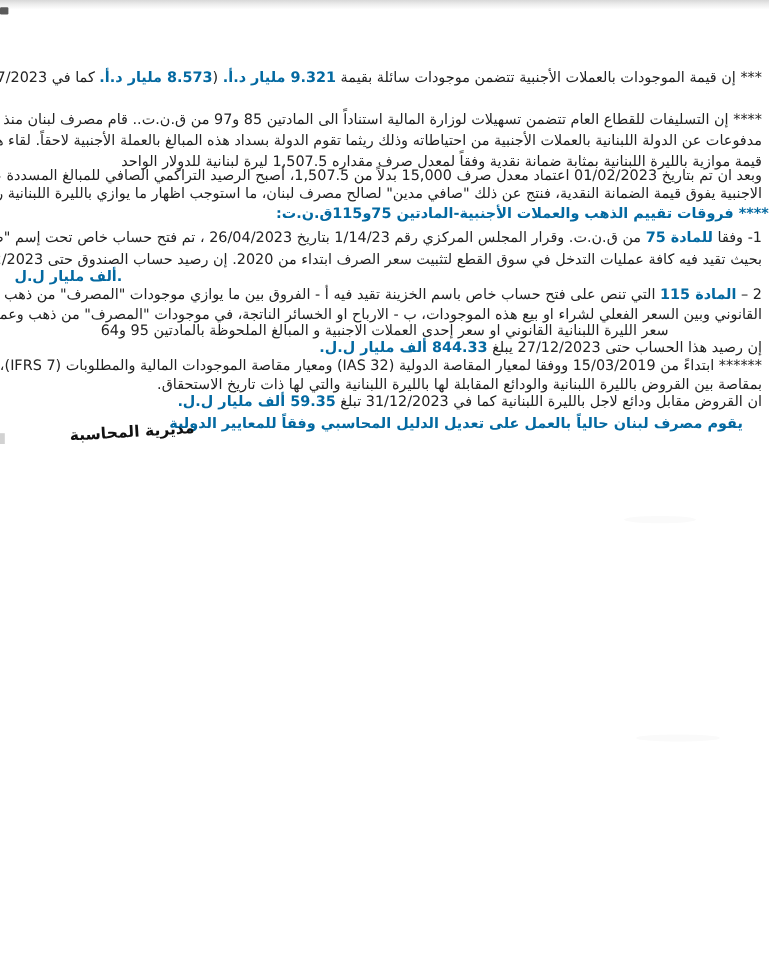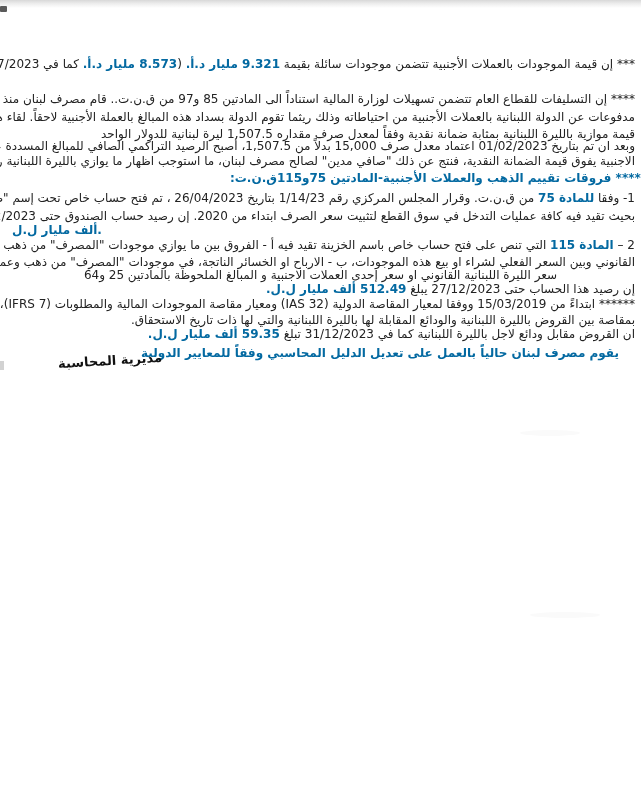--- a/index.html
+++ b/index.html
@@ -64,22 +64,22 @@
       <div class="line align-right" style="top: 110px;"><span class="seg">مدفوعات عن الدولة اللبنانية بالعملات الأجنبية من احتياطاته وذلك ريثما تقوم الدولة بسداد هذه المبالغ بالعملة الأجنبية لاحقاً. لقاء هذه المدفوعات، تم تخصيص</span></div>
       <div class="line align-right" style="top: 127px;"><span class="seg">قيمة موازية بالليرة اللبنانية بمثابة ضمانة نقدية وفقاً لمعدل صرف مقداره 1,507.5 ليرة لبنانية للدولار الواحد</span></div>
       <div class="line align-right" style="top: 139px;"><span class="seg">وبعد ان تم بتاريخ 01/02/2023 اعتماد معدل صرف 15,000 بدلاً من 1,507.5، أصبح الرصيد التراكمي الصافي للمبالغ المسددة عن الدولة بالعملات</span></div>
       <div class="line align-right" style="top: 154px;"><span class="seg">الاجنبية يفوق قيمة الضمانة النقدية، فنتج عن ذلك "صافي مدين" لصالح مصرف لبنان، ما استوجب اظهار ما يوازي بالليرة اللبنانية رصيد المدفوعات الصافي</span></div>
       <div class="line align-right" style="top: 171px; margin-left: 12px;"><span class="seg-b">***** فروقات تقييم الذهب والعملات الأجنبية-المادتين 75و115ق.ن.ت:</span></div>
       <div class="line align-right" style="top: 191px;"><span class="seg">1- وفقا </span><span class="seg-b">للمادة 75</span><span class="seg"> من ق.ن.ت. وقرار المجلس المركزي رقم 1/14/23 بتاريخ 26/04/2023 ، تم فتح حساب خاص تحت إسم "صندوق تثبيت القطع"،</span></div>
       <div class="line align-right" style="top: 209px;"><span class="seg">بحيث تقيد فيه كافة عمليات التدخل في سوق القطع لتثبيت سعر الصرف ابتداء من 2020. إن رصيد حساب الصندوق  حتى 31/12/2023 يبلغ </span></div>
       <div class="line align-left" style="top: 223px; padding-left: 12px;"><span class="seg-b">ألف مليار ل.ل.</span></div>
       <div class="line align-right" style="top: 238px;"><span class="seg">2 – </span><span class="seg-b">المادة 115</span><span class="seg"> التي تنص على فتح حساب خاص باسم الخزينة  تقيد فيه أ - الفروق بين ما يوازي موجودات "المصرف" من ذهب وعملات اجنبية بالسعر</span></div>
       <div class="line align-right" style="top: 255px;"><span class="seg">القانوني وبين السعر الفعلي لشراء او بيع هذه الموجودات، ب - الارباح او الخسائر الناتجة، في موجودات "المصرف" من ذهب وعملات اجنبية، عن تعديل</span></div>
-      <div class="line align-center" style="top: 268px;"><span class="seg">سعر الليرة اللبنانية القانوني او سعر إحدى العملات الاجنبية و المبالغ الملحوظة بالمادتين 25 و64</span></div>
-      <div class="line align-right" style="top: 282px;"><span class="seg">إن رصيد هذا الحساب حتى 27/12/2023 يبلغ </span><span class="seg-b">512.49 ألف مليار ل.ل.</span></div>
+      <div class="line align-center" style="top: 268px;"><span class="seg">سعر الليرة اللبنانية القانوني او سعر إحدى العملات الاجنبية و المبالغ الملحوظة بالمادتين 95 و64</span></div>
+      <div class="line align-right" style="top: 282px;"><span class="seg">إن رصيد هذا الحساب حتى 27/12/2023 يبلغ </span><span class="seg-b">844.33 ألف مليار ل.ل.</span></div>
       <div class="line align-right" style="top: 297px;"><span class="seg">****** ابتداءً من 15/03/2019 ووفقا لمعيار المقاصة الدولية (IAS 32) ومعيار مقاصة الموجودات المالية والمطلوبات (IFRS 7)، قام مصرف لبنان</span></div>
       <div class="line align-right" style="top: 313px;"><span class="seg">بمقاصة بين القروض بالليرة اللبنانية والودائع المقابلة لها بالليرة اللبنانية والتي لها ذات تاريخ الاستحقاق.</span></div>
       <div class="line align-right" style="top: 327px;"><span class="seg">ان القروض مقابل ودائع لاجل بالليرة اللبنانية كما في 31/12/2023 تبلغ </span><span class="seg-b">59.35 ألف مليار ل.ل.</span></div>
       <div class="line align-right" style="top: 346px; padding-right: 22px;"><span class="seg-b">يقوم مصرف لبنان حالياً بالعمل على تعديل الدليل المحاسبي وفقاً للمعايير الدولية</span></div>
     </div>
 
   <div class="signature">مديرية المحاسبة</div>
 </div>
 
 </body></html>

